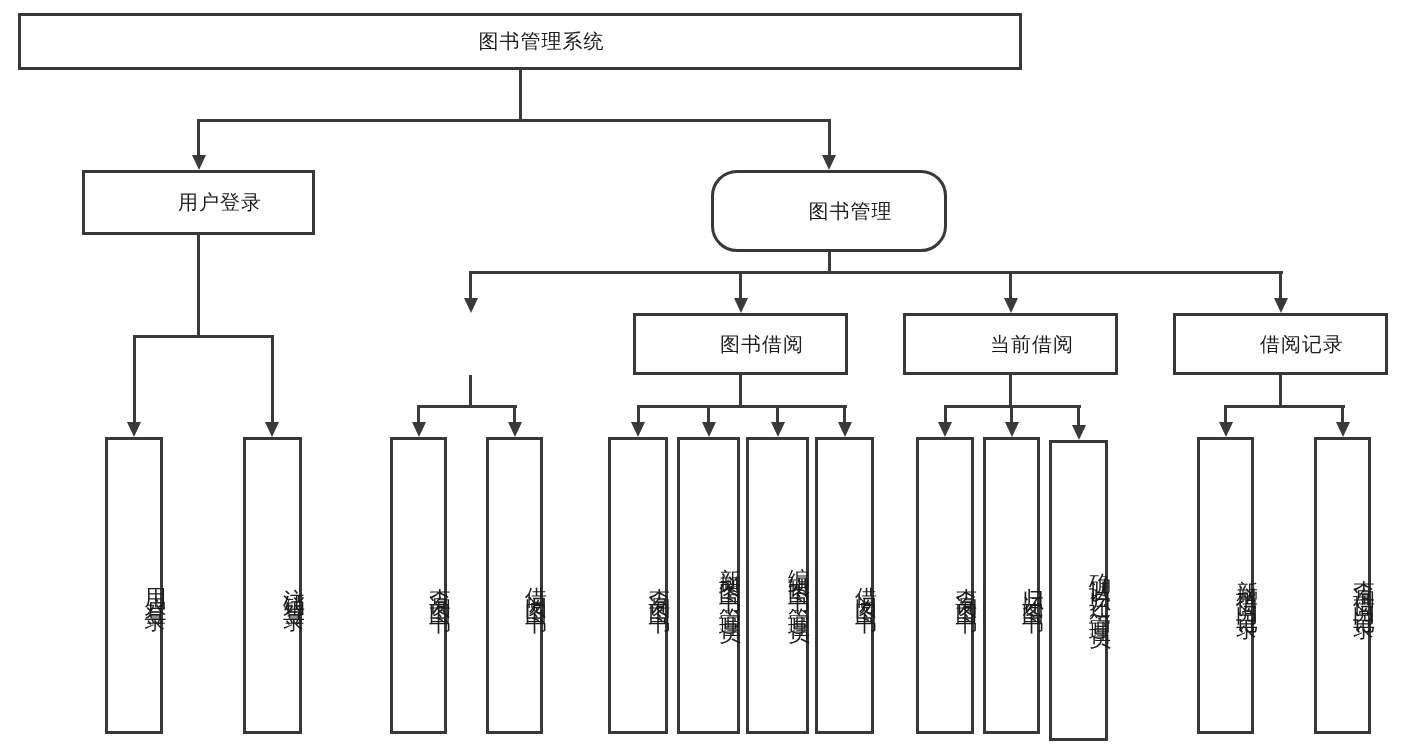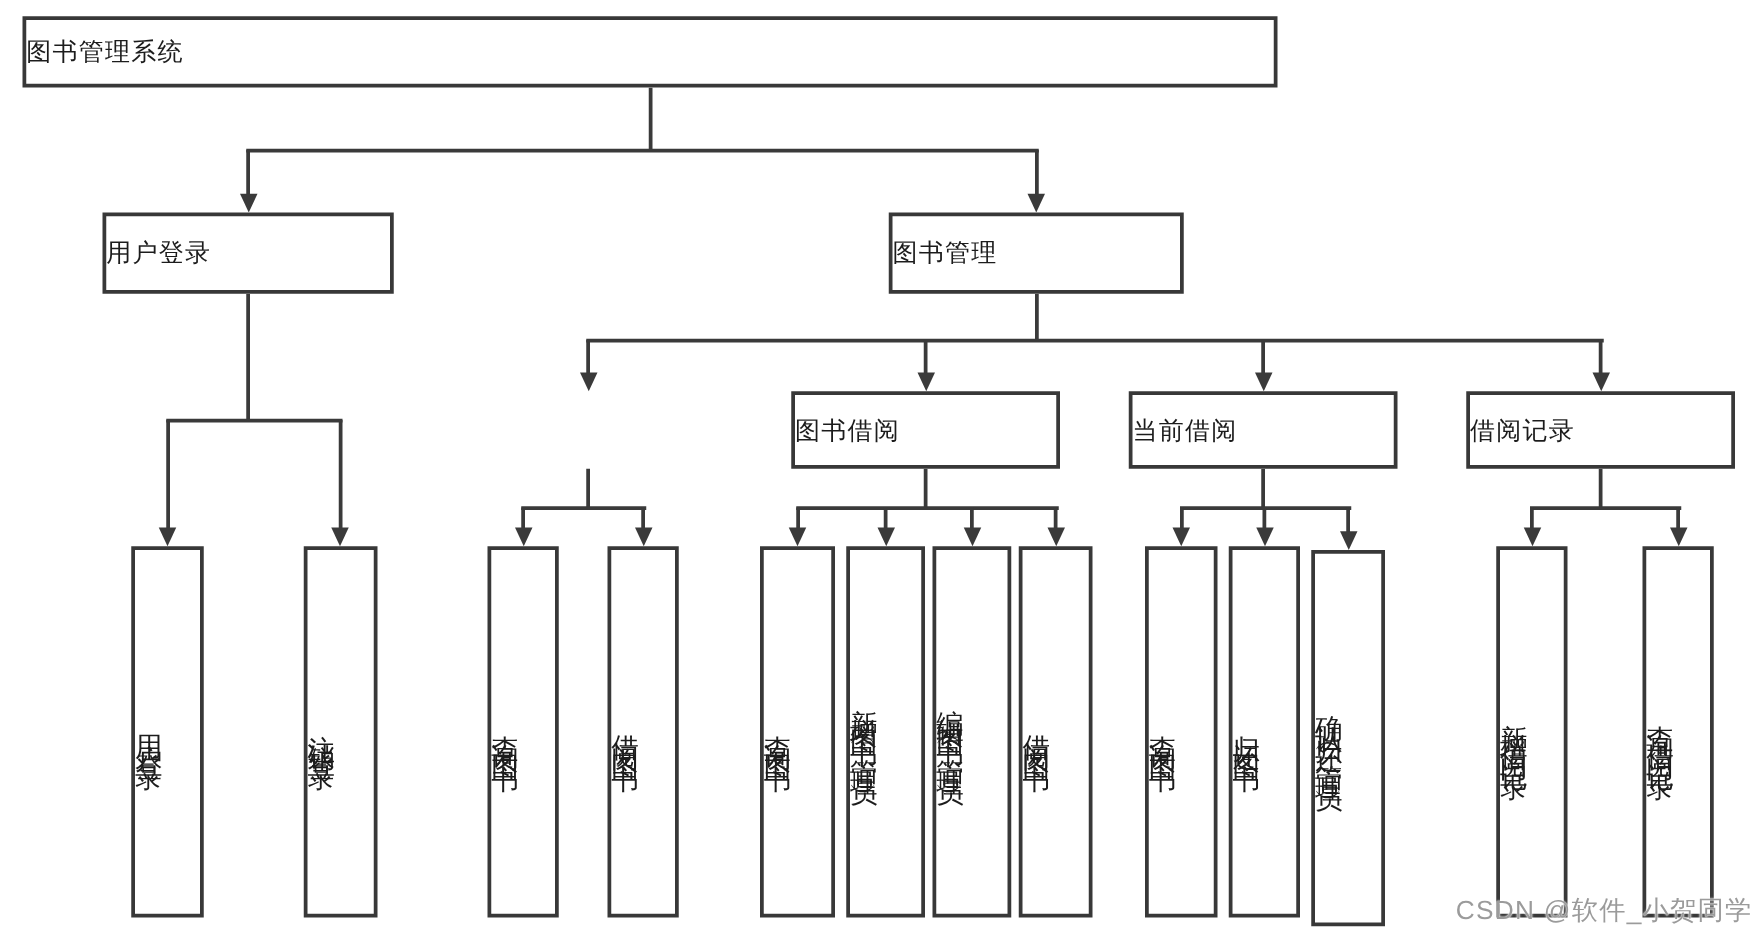--- a/index.html
+++ b/index.html
@@ -3,22 +3,23 @@
 <meta charset="utf-8">
 <style>
   :root{
     --line:#3a3a3a; --box-border:#383838; --text:#1c1c1c; --bg:#ffffff; --wm:#9b9b9b;
   }
   html,body{margin:0;padding:0;background:var(--bg);}
   body{font-family:"Liberation Sans","DejaVu Sans",sans-serif;}
   #diagram{position:relative;width:1405px;height:747px;background:var(--bg);overflow:hidden;}
   .box{
     position:absolute;box-sizing:border-box;border:3px solid var(--box-border);
-    background:var(--bg);display:flex;align-items:center;
+    background:var(--bg);display:flex;align-items:center;justify-content:center;
     color:var(--text);
+    padding-left:43px;
   }
   .box.horizontal span{font-size:20px;letter-spacing:1px;white-space:nowrap;}
   .box.vertical span{
     writing-mode:vertical-lr;text-orientation:mixed;
     font-size:22px;letter-spacing:8px;line-height:1;white-space:nowrap;
   }
   .vline,.hline{position:absolute;background:var(--line);}
   .arrowhead{
     position:absolute;width:0;height:0;
     border-left:7px solid transparent;border-right:7px solid transparent;
@@ -27,21 +28,20 @@
   .watermark{
     position:absolute;color:var(--wm);font-size:21px;letter-spacing:1px;
     white-space:nowrap;z-index:5;
     text-shadow:0 0 2px #ffffff,0 0 1px #ffffff;
   }
 </style>
 </head>
 <body>
 
 <div id="diagram">
-  <span class="watermark" style="top:714px;right:3px;">CSDN @软件_小贺同学</span>
 <div class="vline" style="left: 518.5px; top: 70px; width: 3px; height: 51px;"></div>
     <div class="hline" style="left: 196.5px; top: 118.5px; width: 634px; height: 3px;"></div>
     <div class="vline" style="left: 197px; top: 120px; width: 3px; height: 37px;"></div>
     <div class="arrowhead" style="left: 191.5px; top: 155px;"></div>
     <div class="vline" style="left: 827.5px; top: 120px; width: 3px; height: 37px;"></div>
     <div class="arrowhead" style="left: 822px; top: 155px;"></div>
     <div class="vline" style="left: 197px; top: 235px; width: 3px; height: 102px;"></div>
     <div class="hline" style="left: 132.5px; top: 334.5px; width: 141px; height: 3px;"></div>
     <div class="vline" style="left: 132.5px; top: 336px; width: 3px; height: 88px;"></div>
     <div class="arrowhead" style="left: 127px; top: 422px;"></div>
@@ -86,21 +86,21 @@
     <div class="vline" style="left: 1224px; top: 406px; width: 3px; height: 18px;"></div>
     <div class="arrowhead" style="left: 1218.5px; top: 422px;"></div>
     <div class="vline" style="left: 1341px; top: 406px; width: 3px; height: 18px;"></div>
     <div class="arrowhead" style="left: 1335.5px; top: 422px;"></div>
     <div class="box horizontal" style="left: 18px; top: 13px; width: 1004px; height: 57px;">
       <span>图书管理系统</span>
     </div>
     <div class="box horizontal" style="left: 82px; top: 170px; width: 233px; height: 65px;">
       <span>用户登录</span>
     </div>
-    <div class="box horizontal" style="left: 711px; top: 170px; width: 236px; height: 65px;">
+    <div class="box horizontal" style="left: 711px; top: 170px; width: 236px; height: 82px; border-radius: 26px;">
       <span>图书管理</span>
     </div>
     <div class="box horizontal" style="left: 903px; top: 313px; width: 215px; height: 62px;">
       <span>当前借阅</span>
     </div>
     <div class="box horizontal" style="left: 633px; top: 313px; width: 215px; height: 62px;">
       <span>图书借阅</span>
     </div>
     <div class="box horizontal" style="left: 1173px; top: 313px; width: 215px; height: 62px;">
       <span>借阅记录</span>

